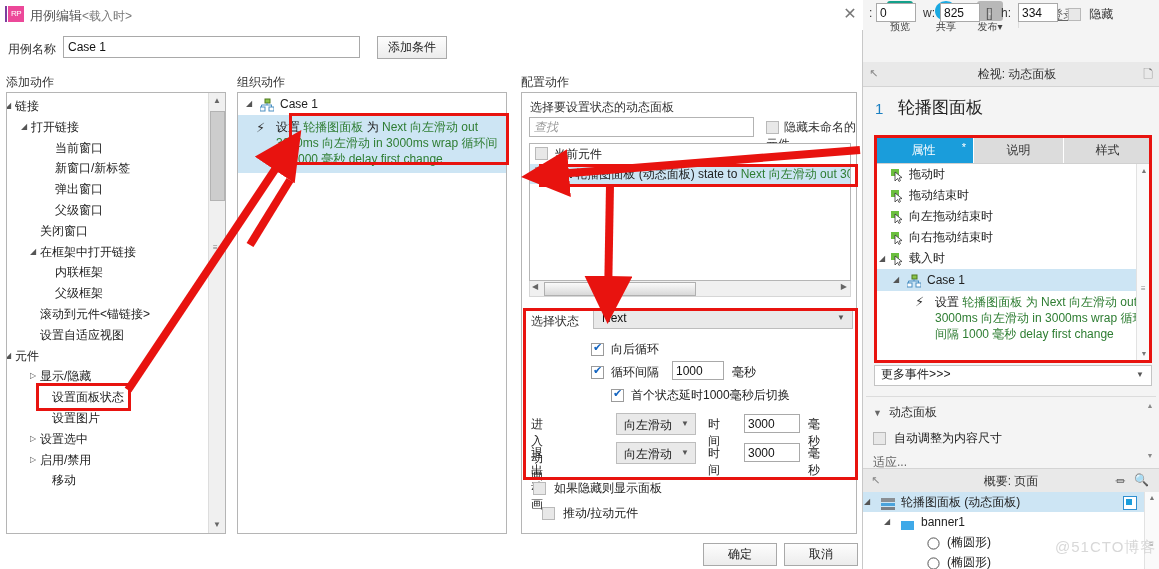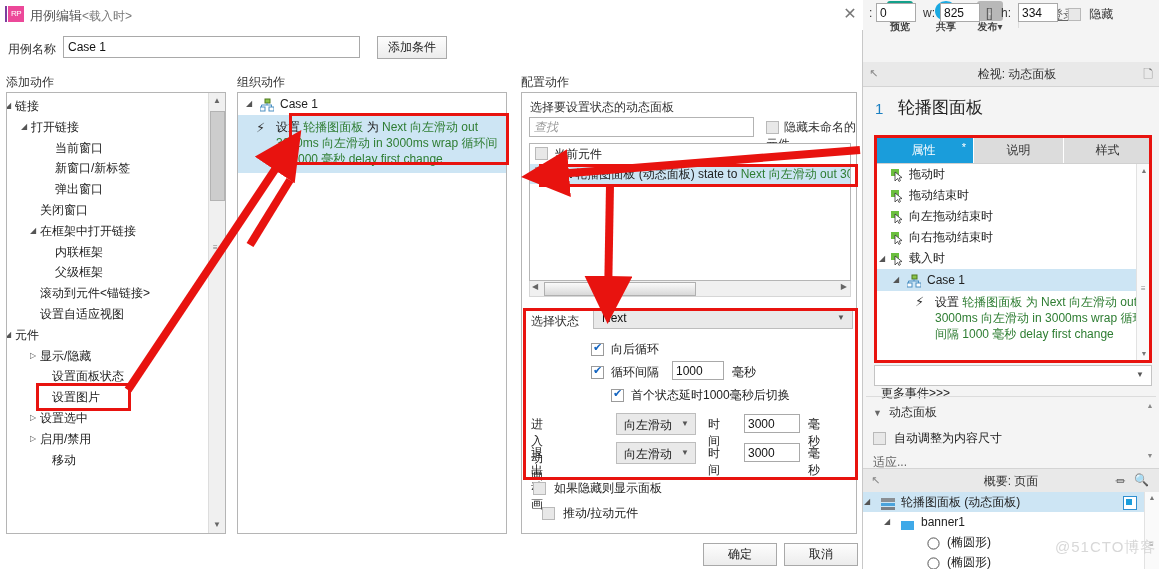--- a/index.html
+++ b/index.html
@@ -135,21 +135,21 @@
   .btn-cancel{position:absolute;left:784px;top:543px;width:74px;height:23px;
     border:1px solid #a9a9a9;background:linear-gradient(#fdfdfd,#ececec);font-size:12px;
     color:#222;font-family:"Liberation Sans",sans-serif;cursor:default;}
 
   
   .rightpane{position:absolute;left:863px;top:0;width:296px;height:569px;background:#f4f4f4;}
   .toolbar{position:absolute;left:0;top:0;width:296px;height:34px;background:#f4f4f4;
            border-bottom:1px solid #dcdcdc;}
   .tbtn{position:absolute;top:1px;text-align:center;width:44px;font-size:10px;color:#444;}
   .tbtn .ic{width:26px;height:20px;margin:0 auto;border-radius:3px;line-height:20px;font-size:12px;color:#fff;}
-  .tbtn .lb{display:block;margin-top:-1px;font-weight:bold;}
+  .tbtn .lb{display:block;margin-top:-1px;}
   #tb-preview{left:878px;}
   #tb-preview .ic{background:#13a08a;}
   #tb-share{left:924px;}
   #tb-share .ic{background:#1aa9e1;border-radius:50%;width:22px;}
   #tb-pub{left:968px;}
   #tb-pub .ic{background:#b8b8b8;}
   .tb-div{position:absolute;left:1018px;top:4px;width:1px;height:24px;background:#dcdcdc;}
   .login{position:absolute;left:1030px;top:6px;font-size:13px;color:#666;text-decoration:underline;}
   .login .pic{margin-right:4px;}
 
@@ -191,21 +191,21 @@
   .ev-case .cl{position:absolute;left:52px;top:0;}
   .ev-act{position:relative;padding:3px 6px 4px 60px;font-size:12px;line-height:16px;color:#2e7d32;}
   .ev-act .bolt{position:absolute;left:40px;top:3px;color:#333;font-size:13px;}
   .ev-act .k{color:#222;}
   .evsb{position:absolute;right:0;top:0;width:14px;height:196px;background:#fafafa;border-left:1px solid #e2e2e2;}
   .evsb .ar{position:absolute;left:0;width:14px;height:13px;text-align:center;line-height:13px;font-size:7px;color:#777;}
   .evsb .grip{position:absolute;left:4px;top:120px;font-size:8px;color:#888;}
 
   .moreevt{position:absolute;left:874px;top:365px;width:278px;height:21px;background:#fff;
            border:1px solid #c4c4c4;box-sizing:border-box;font-size:12px;color:#222;}
-  .moreevt .t{position:absolute;left:6px;top:19px;}
+  .moreevt .t{position:absolute;left:6px;top:0;font-family:Liberation Mono, monospace;}
   .moreevt .caret{position:absolute;right:7px;top:4px;font-size:8px;color:#555;}
 
   .sectline{position:absolute;left:866px;top:396px;width:290px;height:1px;background:#dcdcdc;}
   .dynsec{position:absolute;left:873px;top:404px;font-size:12px;color:#333;}
   .dynsec .cv{margin-right:7px;font-size:9px;color:#666;}
   .autofit{position:absolute;left:873px;top:430px;font-size:12px;color:#222;}
   .autofit .cb{margin-right:8px;}
   .fade{position:absolute;left:873px;top:454px;font-size:12px;color:#666;}
   .rsb{position:absolute;right:3px;top:400px;width:12px;height:62px;}
   .rsb .ar{position:absolute;left:0;width:12px;height:12px;text-align:center;line-height:12px;font-size:7px;color:#888;}
@@ -280,20 +280,24 @@
           </div>
           <div class="tnode">
             <span class="tw" style="left:35px"></span>
             <span class="tx" style="left:48px">新窗口/新标签</span>
           </div>
           <div class="tnode">
             <span class="tw" style="left:35px"></span>
             <span class="tx" style="left:48px">弹出窗口</span>
           </div>
           <div class="tnode">
+            <span class="tw" style="left:35px"></span>
+            <span class="tx" style="left:48px">父级窗口</span>
+          </div>
+          <div class="tnode">
             <span class="tw" style="left:20px"></span>
             <span class="tx" style="left:33px">关闭窗口</span>
           </div>
           <div class="tnode">
             <span class="tw" style="left:20px">◢</span>
             <span class="tx" style="left:33px">在框架中打开链接</span>
           </div>
           <div class="tnode">
             <span class="tw" style="left:35px"></span>
             <span class="tx" style="left:48px">内联框架</span>

